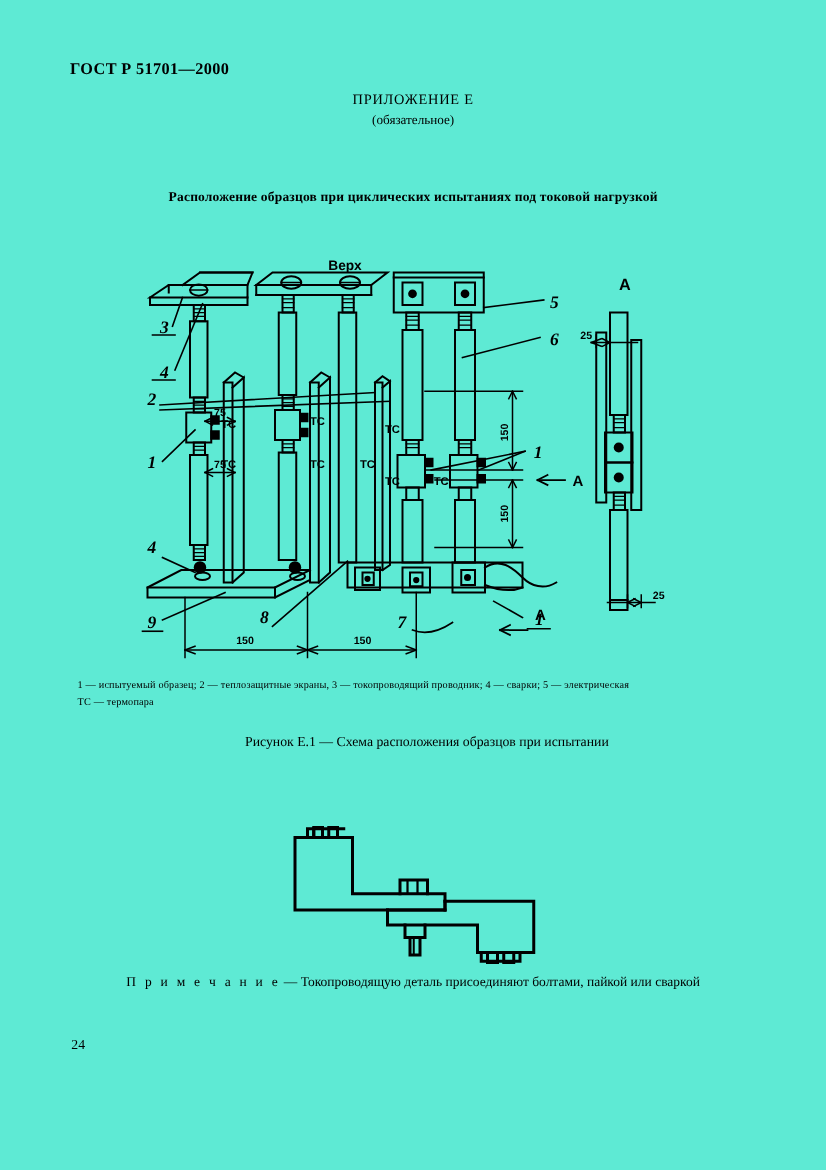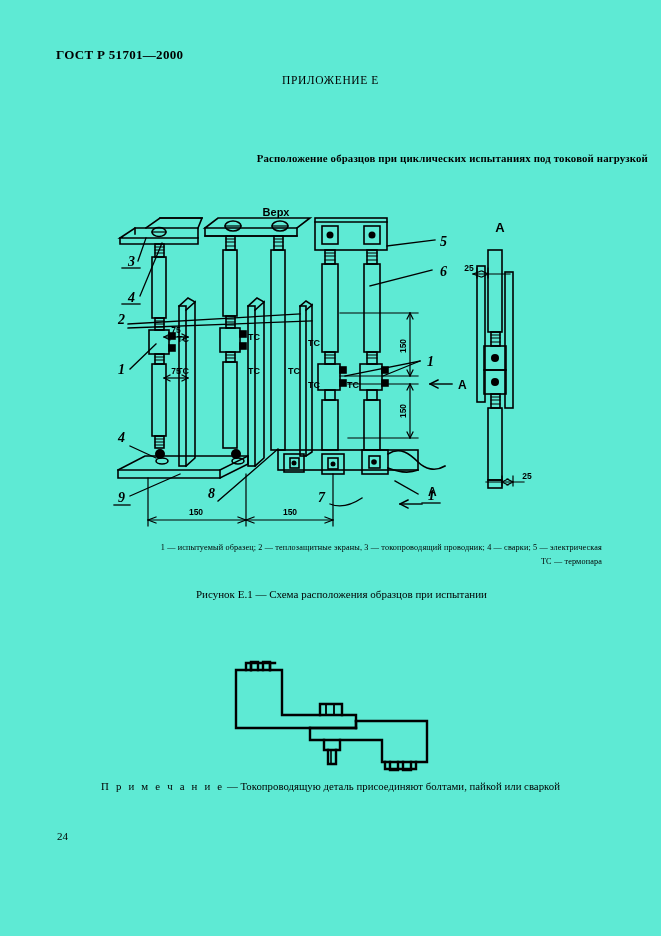--- a/index.html
+++ b/index.html
@@ -41,35 +41,35 @@
     position: absolute;
     left: 0;
     right: 0;
     top: 91px;
     text-align: center;
     font-size: 10.5px;
   }
   .section-title {
     position: absolute;
     left: 0;
-    right: 13px;
+    right: 0;
     top: 152px;
-    text-align: right;
+    text-align: center;
     font-size: 10.8px;
     font-weight: bold;
     letter-spacing: 0.15px;
   }
   .legend {
     position: absolute;
     left: 62px;
     width: 540px;
     top: 541px;
     font-size: 8.2px;
     line-height: 13.5px;
-    text-align: right;
+    text-align: left;
     letter-spacing: 0.15px;
   }
   .fig-caption {
     position: absolute;
     left: 0; right: 0;
     text-align: center;
     font-size: 11px;
   }
   #fig1-caption { top: 588px; margin-left: 22px; }
   #fig2-caption { top: 812px; }
@@ -114,20 +114,21 @@
   }
 </style>
 </head>
 <body>
 
 <div class="page">
 
   <div class="std-header">ГОСТ Р 51701—2000</div>
 
   <div class="appendix-title">ПРИЛОЖЕНИЕ Е</div>
+  <div class="appendix-sub">(обязательное)</div>
 
   <div class="section-title">Расположение образцов при циклических испытаниях под токовой нагрузкой</div>
 
   <div id="main-figure">
   <svg width="470" height="330" viewBox="0 0 470 330" xmlns="http://www.w3.org/2000/svg" stroke="#000" fill="none" stroke-width="1.6" stroke-linecap="square">
 
     <text x="176" y="10" class="dim" font-size="11" fill="#000" stroke="none" text-anchor="middle">Верх</text>
 
     <g>
       <path d="M 20 32 L 35 22 L 98 22 L 98 32 Z"></path>

